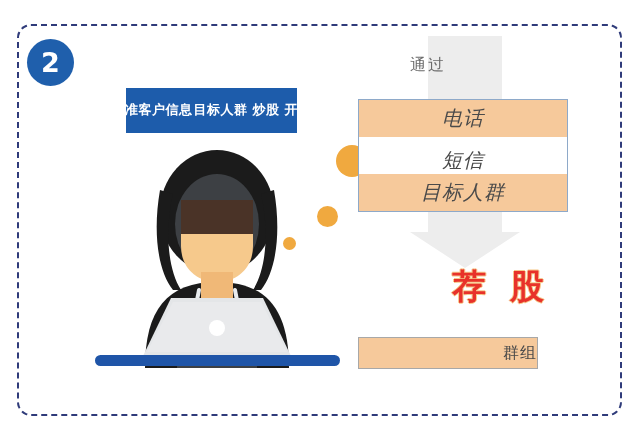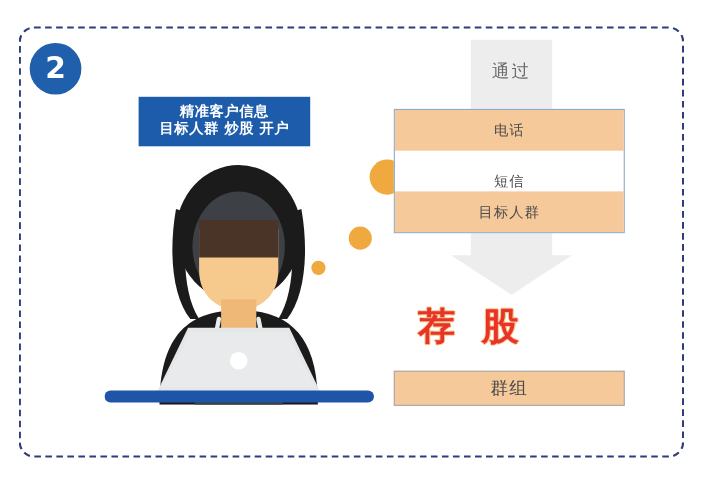--- a/index.html
+++ b/index.html
@@ -49,25 +49,25 @@
     font-weight: bold;
     line-height: 1;
     font-family: "DejaVu Sans", "Liberation Sans", sans-serif;
   }
 
   
   .caption-box {
     position: absolute;
     left: 126px;
     top: 88px;
-    width: 156px;
+    width: 171px;
     height: 45px;
     background: #1d5cab;
     display: flex;
-    flex-direction: column;
+    flex-direction: row;
     align-items: center;
     justify-content: center;
     gap: 1px;
   }
   .caption-box .line {
     color: #ffffff;
     font-size: 13px;
     font-weight: bold;
     letter-spacing: 0.5px;
     line-height: 1.15;
@@ -112,69 +112,69 @@
     width: 210px;
     box-sizing: border-box;
     border: 1px solid #8ea9c9;
     background: #ffffff;
   }
   .channel-row {
     height: 37px;
     display: flex;
     align-items: center;
     justify-content: center;
-    font-size: 13px;
+    font-size: 20px;
     color: #4a4a4a;
     letter-spacing: 1px;
+    font-style: italic;
   }
   .channel-row.odd { background: #f6c99b; }
   .channel-row.even { background: transparent; align-items: flex-end; }
 
   
   .pass-label {
     position: absolute;
     left: 410px;
     top: 55px;
     width: 110px;
-    text-align: center;
     font-size: 16px;
     color: #6b6b6b;
     letter-spacing: 2px;
   }
 
   
   .big-word {
     position: absolute;
     left: 380px;
-    top: 277px;
+    top: 266px;
     width: 170px;
-    text-align: left;
+    text-align: right;
     font-size: 34px;
     font-weight: bold;
     color: #e8322a;
     letter-spacing: 6px;
     line-height: 1.2;
     text-shadow:
       1px 0 0 #f6c98c, -1px 0 0 #f6c98c,
       0 1px 0 #f6c98c, 0 -1px 0 #f6c98c;
   }
 
   
   .group-box {
     position: absolute;
     left: 358px;
     top: 337px;
-    width: 210px;
+    width: 180px;
     height: 32px;
     box-sizing: border-box;
     background: #f6c99b;
     border: 1px solid #a8a8a8;
     display: flex;
     align-items: center;
-    justify-content: center;
+    justify-content: flex-end;
     font-size: 16px;
     color: #4a4a4a;
     letter-spacing: 1px;
   }
 </style>
 </head>
 <body>
 
 <div id="stage">
 

